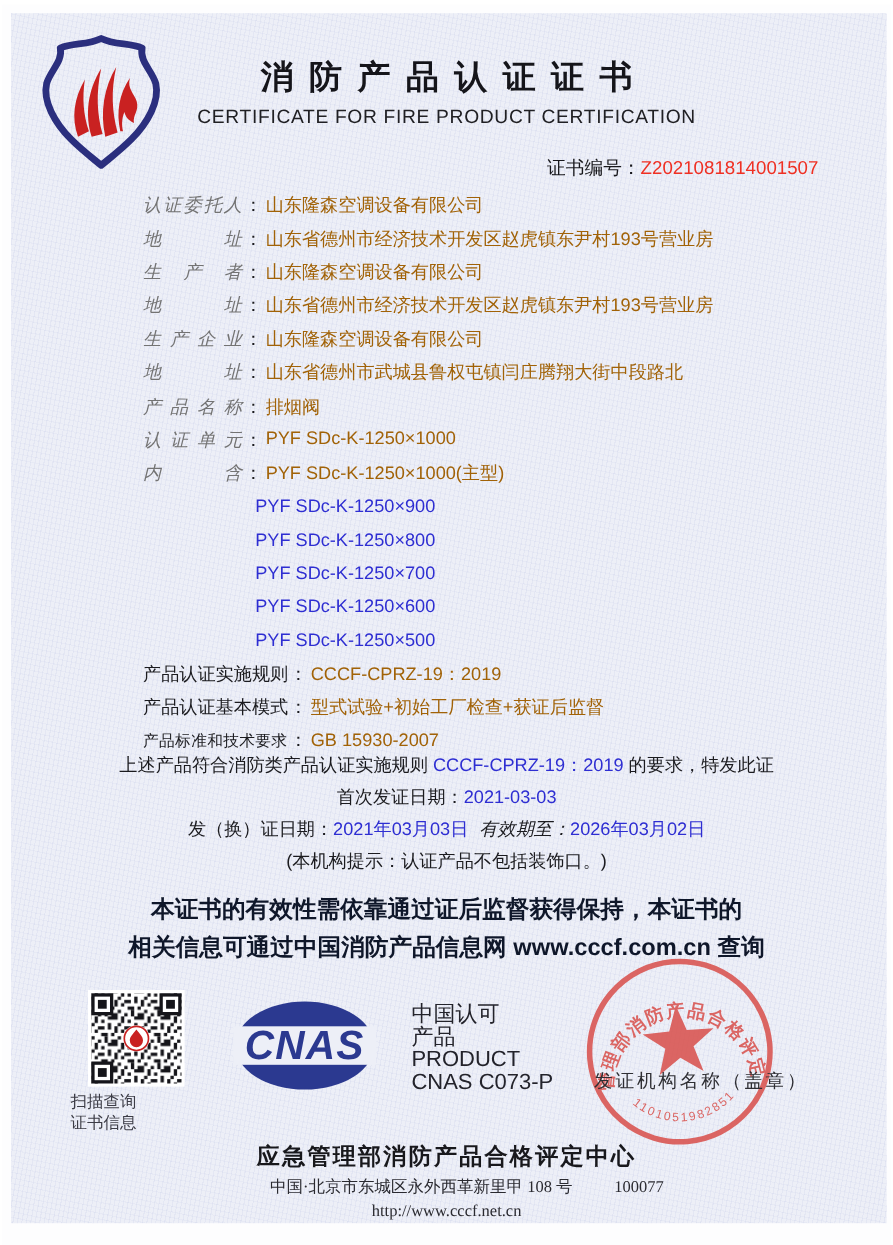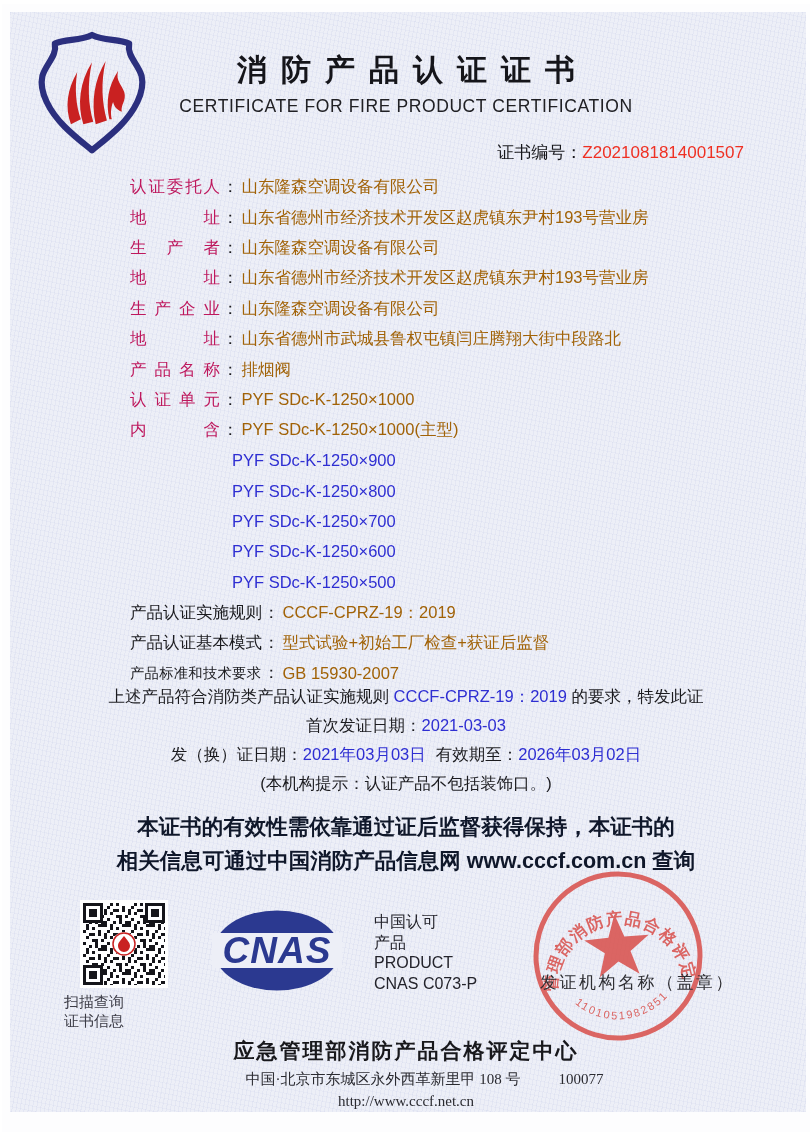--- a/index.html
+++ b/index.html
@@ -27,49 +27,49 @@
     font-size:17.5px; color:#202024; letter-spacing:.6px; font-weight:400;
   }
   .certno {
     position:absolute; right:66px; top:137px; font-size:17px; color:#17171b;
   }
   .certno .num { color:#ef3023; }
   
   .rows { position:absolute; left:128px; top:168px; width:620px; }
   .frow { height:30.4px; display:flex; align-items:center; font-size:16.5px; white-space:nowrap; }
   .flabel {
-    display:inline-block; width:90px; color:#be185d;
-    text-align:justify; text-align-last:justify;
+    display:inline-block; width:90px; color:#737373;
+    text-align:justify; text-align-last:justify;font-style:italic;
   }
   .flabel-long {
     display:inline-block; width:131px; color:#1b1b1f;
     text-align:justify; text-align-last:justify;
   }
   .flabel-9 { font-size:14.3px; }
   .colon { color:#1b1b1f; padding:0 3px 0 2px; }
   .fvalue { color:#a16207; }
   .model-line { padding-left:102px; color:#2e2ed2; }
   
   .stmts { position:absolute; left:0; right:0; top:678px; text-align:center; }
   .stmts .line { height:29px; line-height:29px; font-size:16.5px; color:#1b1b1f; white-space:nowrap; }
   .blue { color:#2e2ed2; }
-  .gap-left { margin-left:10px; }
+  .gap-left { margin-left:10px;font-style:italic; }
   
   .notice { position:absolute; left:0; right:0; top:806px; text-align:center; }
   .notice .nline { height:34px; line-height:34px; font-size:21.5px; font-weight:700; color:#0f172a; }
   .red-note {
     position:absolute; left:0; right:0; top:875px; text-align:center;
     font-size:15px; font-weight:700; color:#ea1f17;
   }
   
   .qr { position:absolute; left:78px; top:896px; width:88px; height:88px; }
   .qr-cap { position:absolute; left:62px; top:988px; width:120px; 
             font-size:15px; color:#3c3c46; line-height:19px; }
   .cnas { position:absolute; left:210px; top:905px; width:130px; height:83px; }
-  .accr { position:absolute; left:372px; top:908px; font-size:16px; line-height:20.5px; color:#23232b; }
+  .accr { position:absolute; left:372px; top:908px; font-size:20px; line-height:20.5px; color:#23232b; }
   .stamp { position:absolute; left:526px; top:862px; width:180px; height:180px; transform:rotate(-5deg); opacity:.88; }
   .stamp-label {
     position:absolute; left:538px; top:967px; z-index:3;
     font-family:"Liberation Serif", serif; font-size:17px; letter-spacing:2.5px; color:#2e2e33;
   }
   
   .org-name {
     position:absolute; left:0; right:0; top:1033px; text-align:center;
     font-size:21px; font-weight:700; color:#18181c; letter-spacing:2px;
   }

